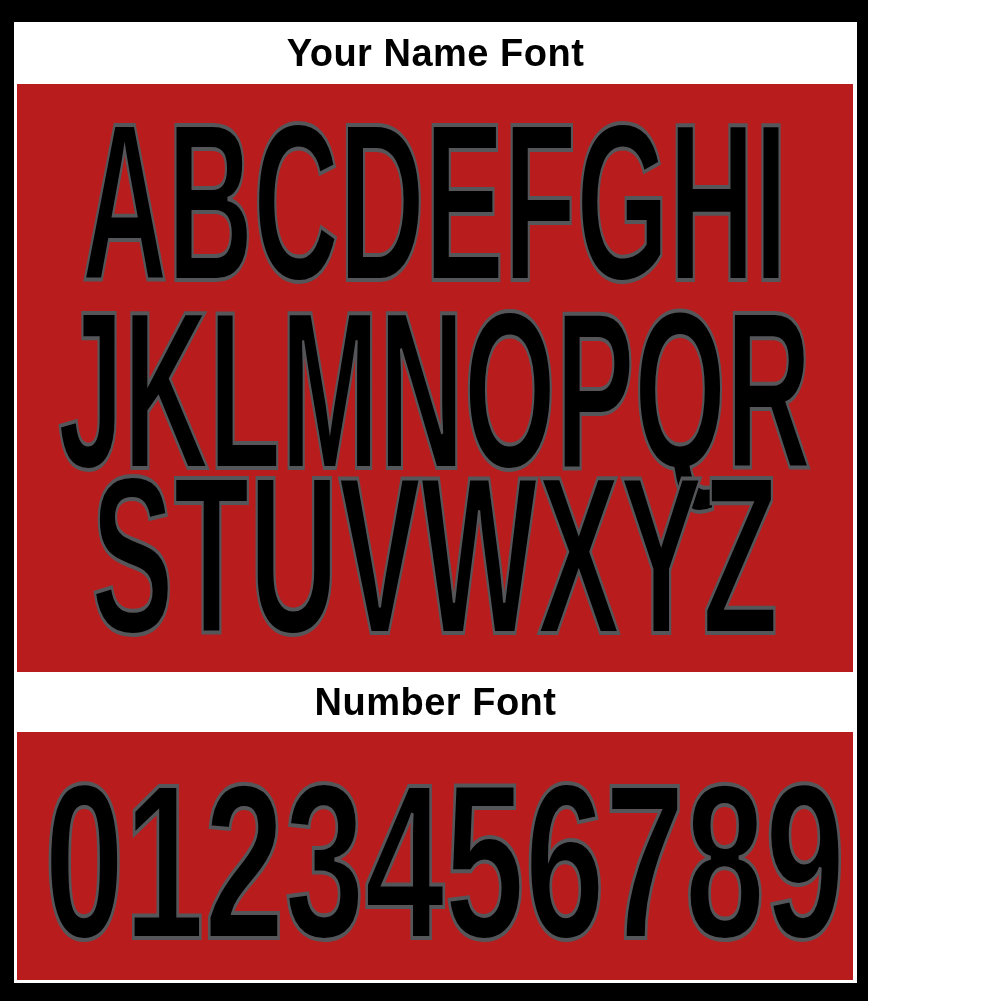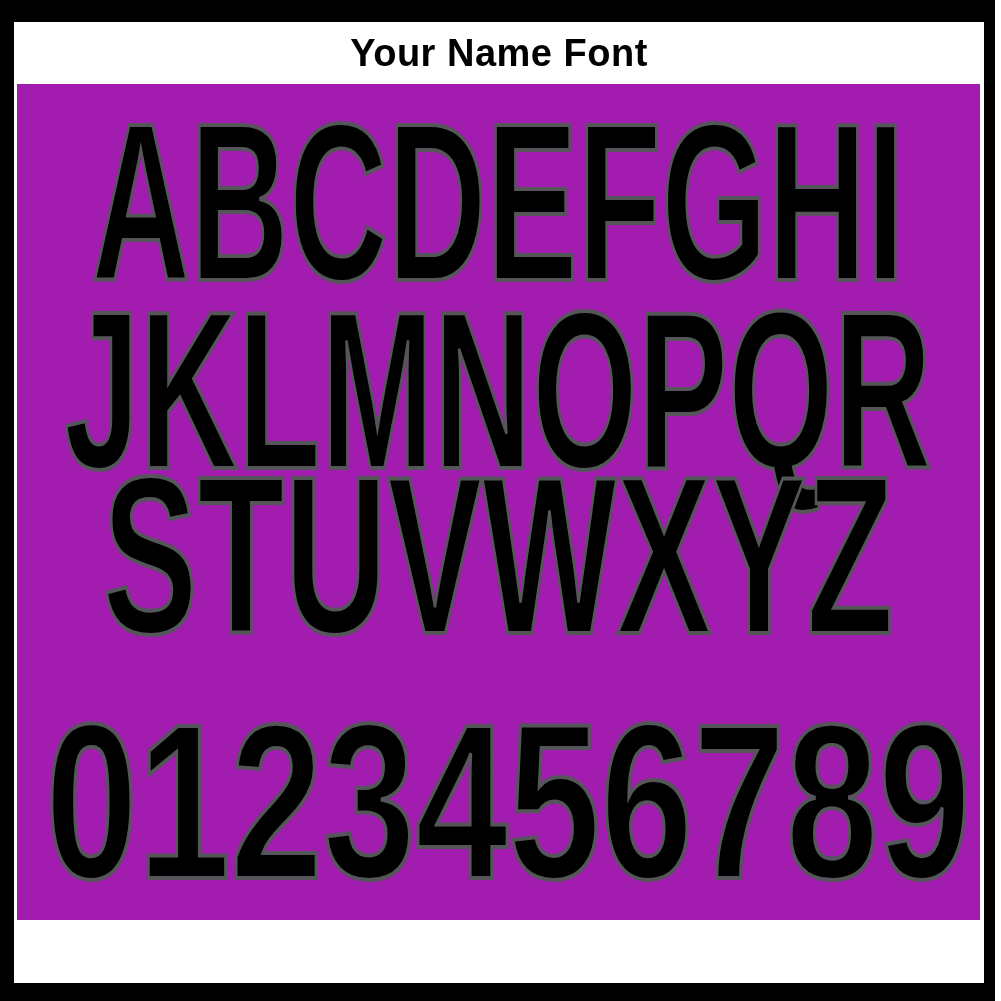--- a/index.html
+++ b/index.html
@@ -2,21 +2,21 @@
 <html><head>
 <meta charset="utf-8">
 <style>
   html, body {
     margin: 0;
     padding: 0;
     background: #ffffff;
   }
   .canvas {
     position: relative;
-    width: 995px;
+    width: 868px;
     height: 1001px;
     background: #000000;
     font-family: "Liberation Sans", sans-serif;
     overflow: hidden;
   }
   
   .inner {
     position: absolute;
     left: 14px;
     top: 22px;
@@ -41,21 +41,21 @@
     font-size: 38px;
     font-weight: bold;
     color: #000000;
     letter-spacing: 0.5px;
     line-height: 1;
   }
   .panel {
     flex: 0 0 auto;
     margin-left: 3px;
     margin-right: 4px;
-    background: #a21caf;
+    background: #b91c1c;
   }
   .panel.letters { height: 588px; }
   .panel.numbers { height: 248px; padding-left: 20px; }
   .panel svg { display: block; width: 100%; height: 100%; }
   svg text {
     font-family: "Liberation Sans", sans-serif;
     font-weight: bold;
   }
 </style>
 </head>
@@ -69,20 +69,23 @@
     </div>
 
     <div class="panel letters">
       <svg viewBox="0 0 969 588" preserveAspectRatio="none">
         <text x="484" y="196" font-size="225" textLength="818" lengthAdjust="spacingAndGlyphs" text-anchor="middle" fill="#000000" stroke="#55565A" stroke-width="4">ABCDEFGHI</text>
         <text x="484" y="384" font-size="225" textLength="873" lengthAdjust="spacingAndGlyphs" text-anchor="middle" fill="#000000" stroke="#55565A" stroke-width="4">JKLMNOPQR</text>
         <text x="484" y="549" font-size="225" textLength="796" lengthAdjust="spacingAndGlyphs" text-anchor="middle" fill="#000000" stroke="#55565A" stroke-width="4">STUVWXYZ</text>
       </svg>
     </div>
 
+    <div class="title-band number">
+      <span class="band-title">Number Font</span>
+    </div>
 
     <div class="panel numbers">
       <svg viewBox="0 0 969 248" preserveAspectRatio="none">
         <text x="484" y="206" font-size="220" textLength="951" lengthAdjust="spacingAndGlyphs" text-anchor="middle" fill="#000000" stroke="#55565A" stroke-width="4">0123456789</text>
       </svg>
     </div>
 
   </div>
 </div>
 

